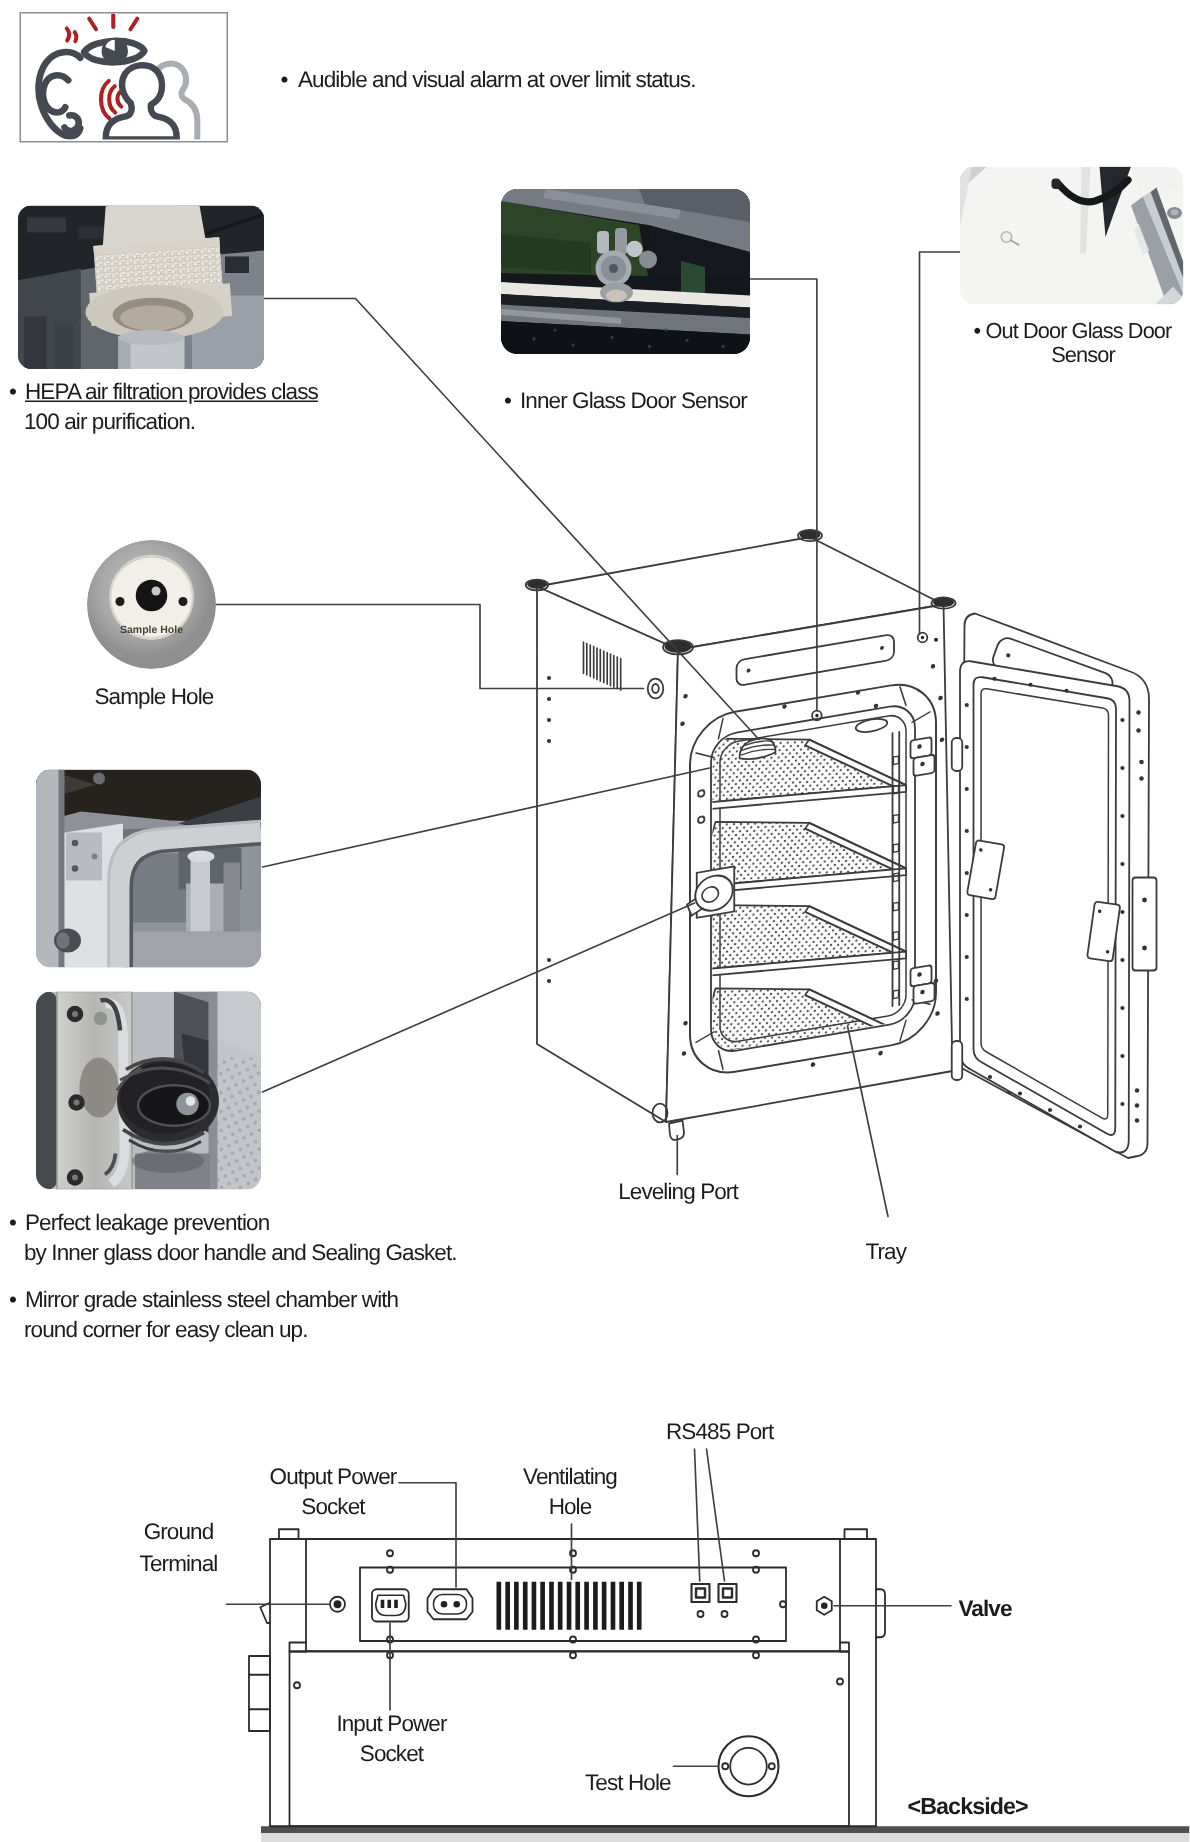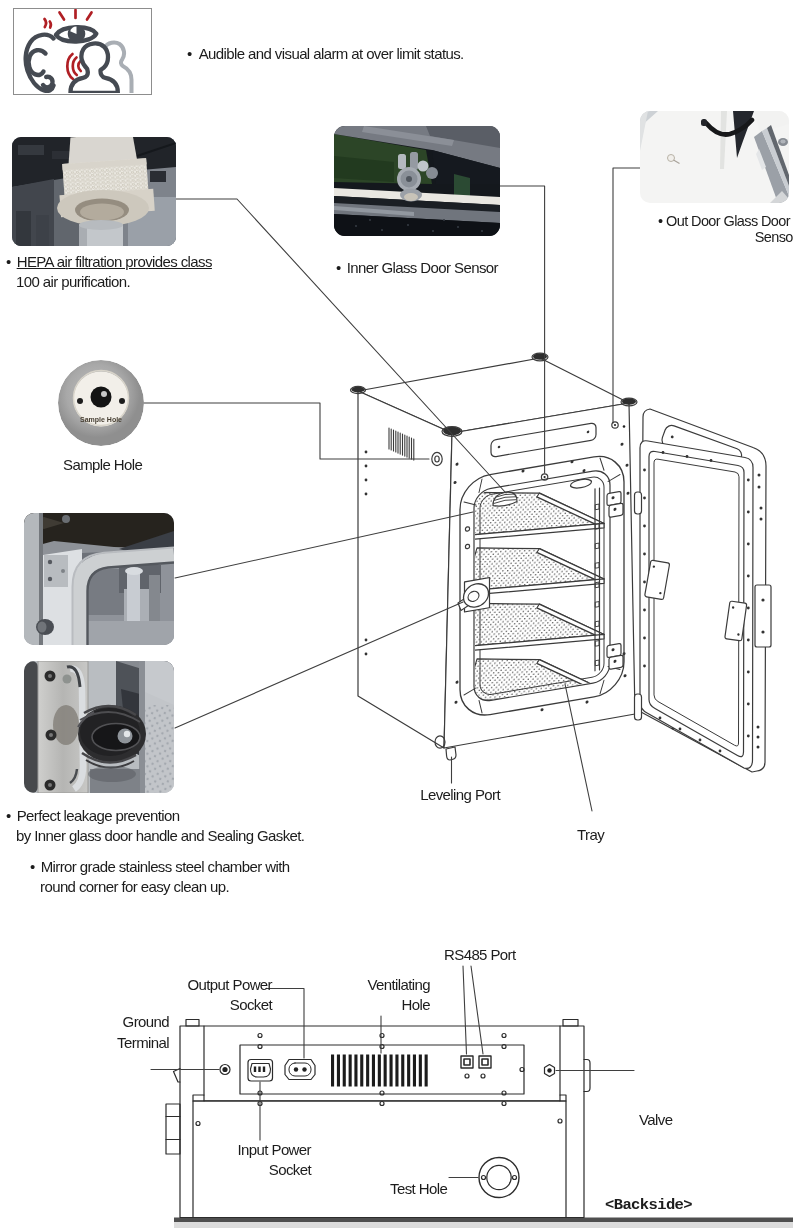--- a/index.html
+++ b/index.html
@@ -1,19 +1,19 @@
 <!DOCTYPE html>
 <html><head>
 <meta charset="utf-8">
 <style>
   html,body{margin:0;padding:0;}
   body{width:793px;height:1228px;position:relative;background:#fff;
        font-family:"Liberation Sans", sans-serif;color:#1c1c1c;overflow:hidden;}
   .t{position:absolute;font-size:15px;line-height:20.5px;letter-spacing:-0.6px;white-space:pre;}
-  .c{text-align:right;white-space:normal;}
+  .c{text-align:center;white-space:normal;}
   .ph{position:absolute;overflow:hidden;}
   svg{display:block;}
   #art{position:absolute;left:0;top:0;}
 </style>
 </head>
 <body>
 
 <svg id="art" width="793" height="1228" viewBox="0 0 793 1228" fill="none" stroke-linejoin="round" stroke-linecap="round">
 <defs>
 <pattern id="perf" width="4.8" height="4.8" patternUnits="userSpaceOnUse" patternTransform="rotate(8)">
@@ -540,26 +540,26 @@
 <div class="t" style="left:336px;top:258px;">•<span style="margin-left:6px;">Inner Glass Door Sensor</span></div>
 
 <div class="t c" style="left:640px;top:214px;width:150px;line-height:15.5px;font-size:14.5px;">• Out Door Glass Door</div>
 <div class="t c" style="left:647px;top:229.5px;width:150px;line-height:15.5px;font-size:14.5px;">Sensor</div>
 
 <div class="t" style="left:63px;top:455px;">Sample Hole</div>
 
 <div class="t" style="left:6px;top:805.5px;">•<span style="margin-left:6px;">Perfect leakage prevention</span>
 <span style="margin-left:10px;">by Inner glass door handle and Sealing Gasket.</span></div>
 
-<div class="t" style="left:6px;top:856.5px;margin-left:24px;">•<span style="margin-left:6px;">Mirror grade stainless steel chamber with</span>
+<div class="t" style="left:6px;top:856.5px;">•<span style="margin-left:6px;">Mirror grade stainless steel chamber with</span>
 <span style="margin-left:10px;">round corner for easy clean up.</span></div>
 
 <div class="t c" style="left:404px;top:785px;width:96px;">Leveling Port</div>
 <div class="t" style="left:577px;top:813px;margin-top:12px;">Tray</div>
 
 <div class="t" style="left:444px;top:945px;">RS485 Port</div>
 <div class="t c" style="left:172px;top:974.5px;width:100px;">Output Power<br>Socket</div>
 <div class="t c" style="left:330px;top:974.5px;width:100px;">Ventilating<br>Hole</div>
 <div class="t c" style="left:69px;top:1012px;width:100px;">Ground<br>Terminal</div>
-<div class="t" style="left:639px;top:1110px;">Valve</div>
+<div class="t" style="left:639px;top:1063px;font-weight:bold;">Valve</div>
 <div class="t c" style="left:211px;top:1139.5px;width:100px;">Input Power<br>Socket</div>
 <div class="t" style="left:390px;top:1179px;">Test Hole</div>
-<div class="t" style="left:605px;top:1195px;font-weight:bold;font-size:15.5px;font-family:Liberation Mono, monospace;">&lt;Backside&gt;</div>
+<div class="t" style="left:605px;top:1195px;font-weight:bold;font-size:15.5px;">&lt;Backside&gt;</div>
 
 </body></html>

